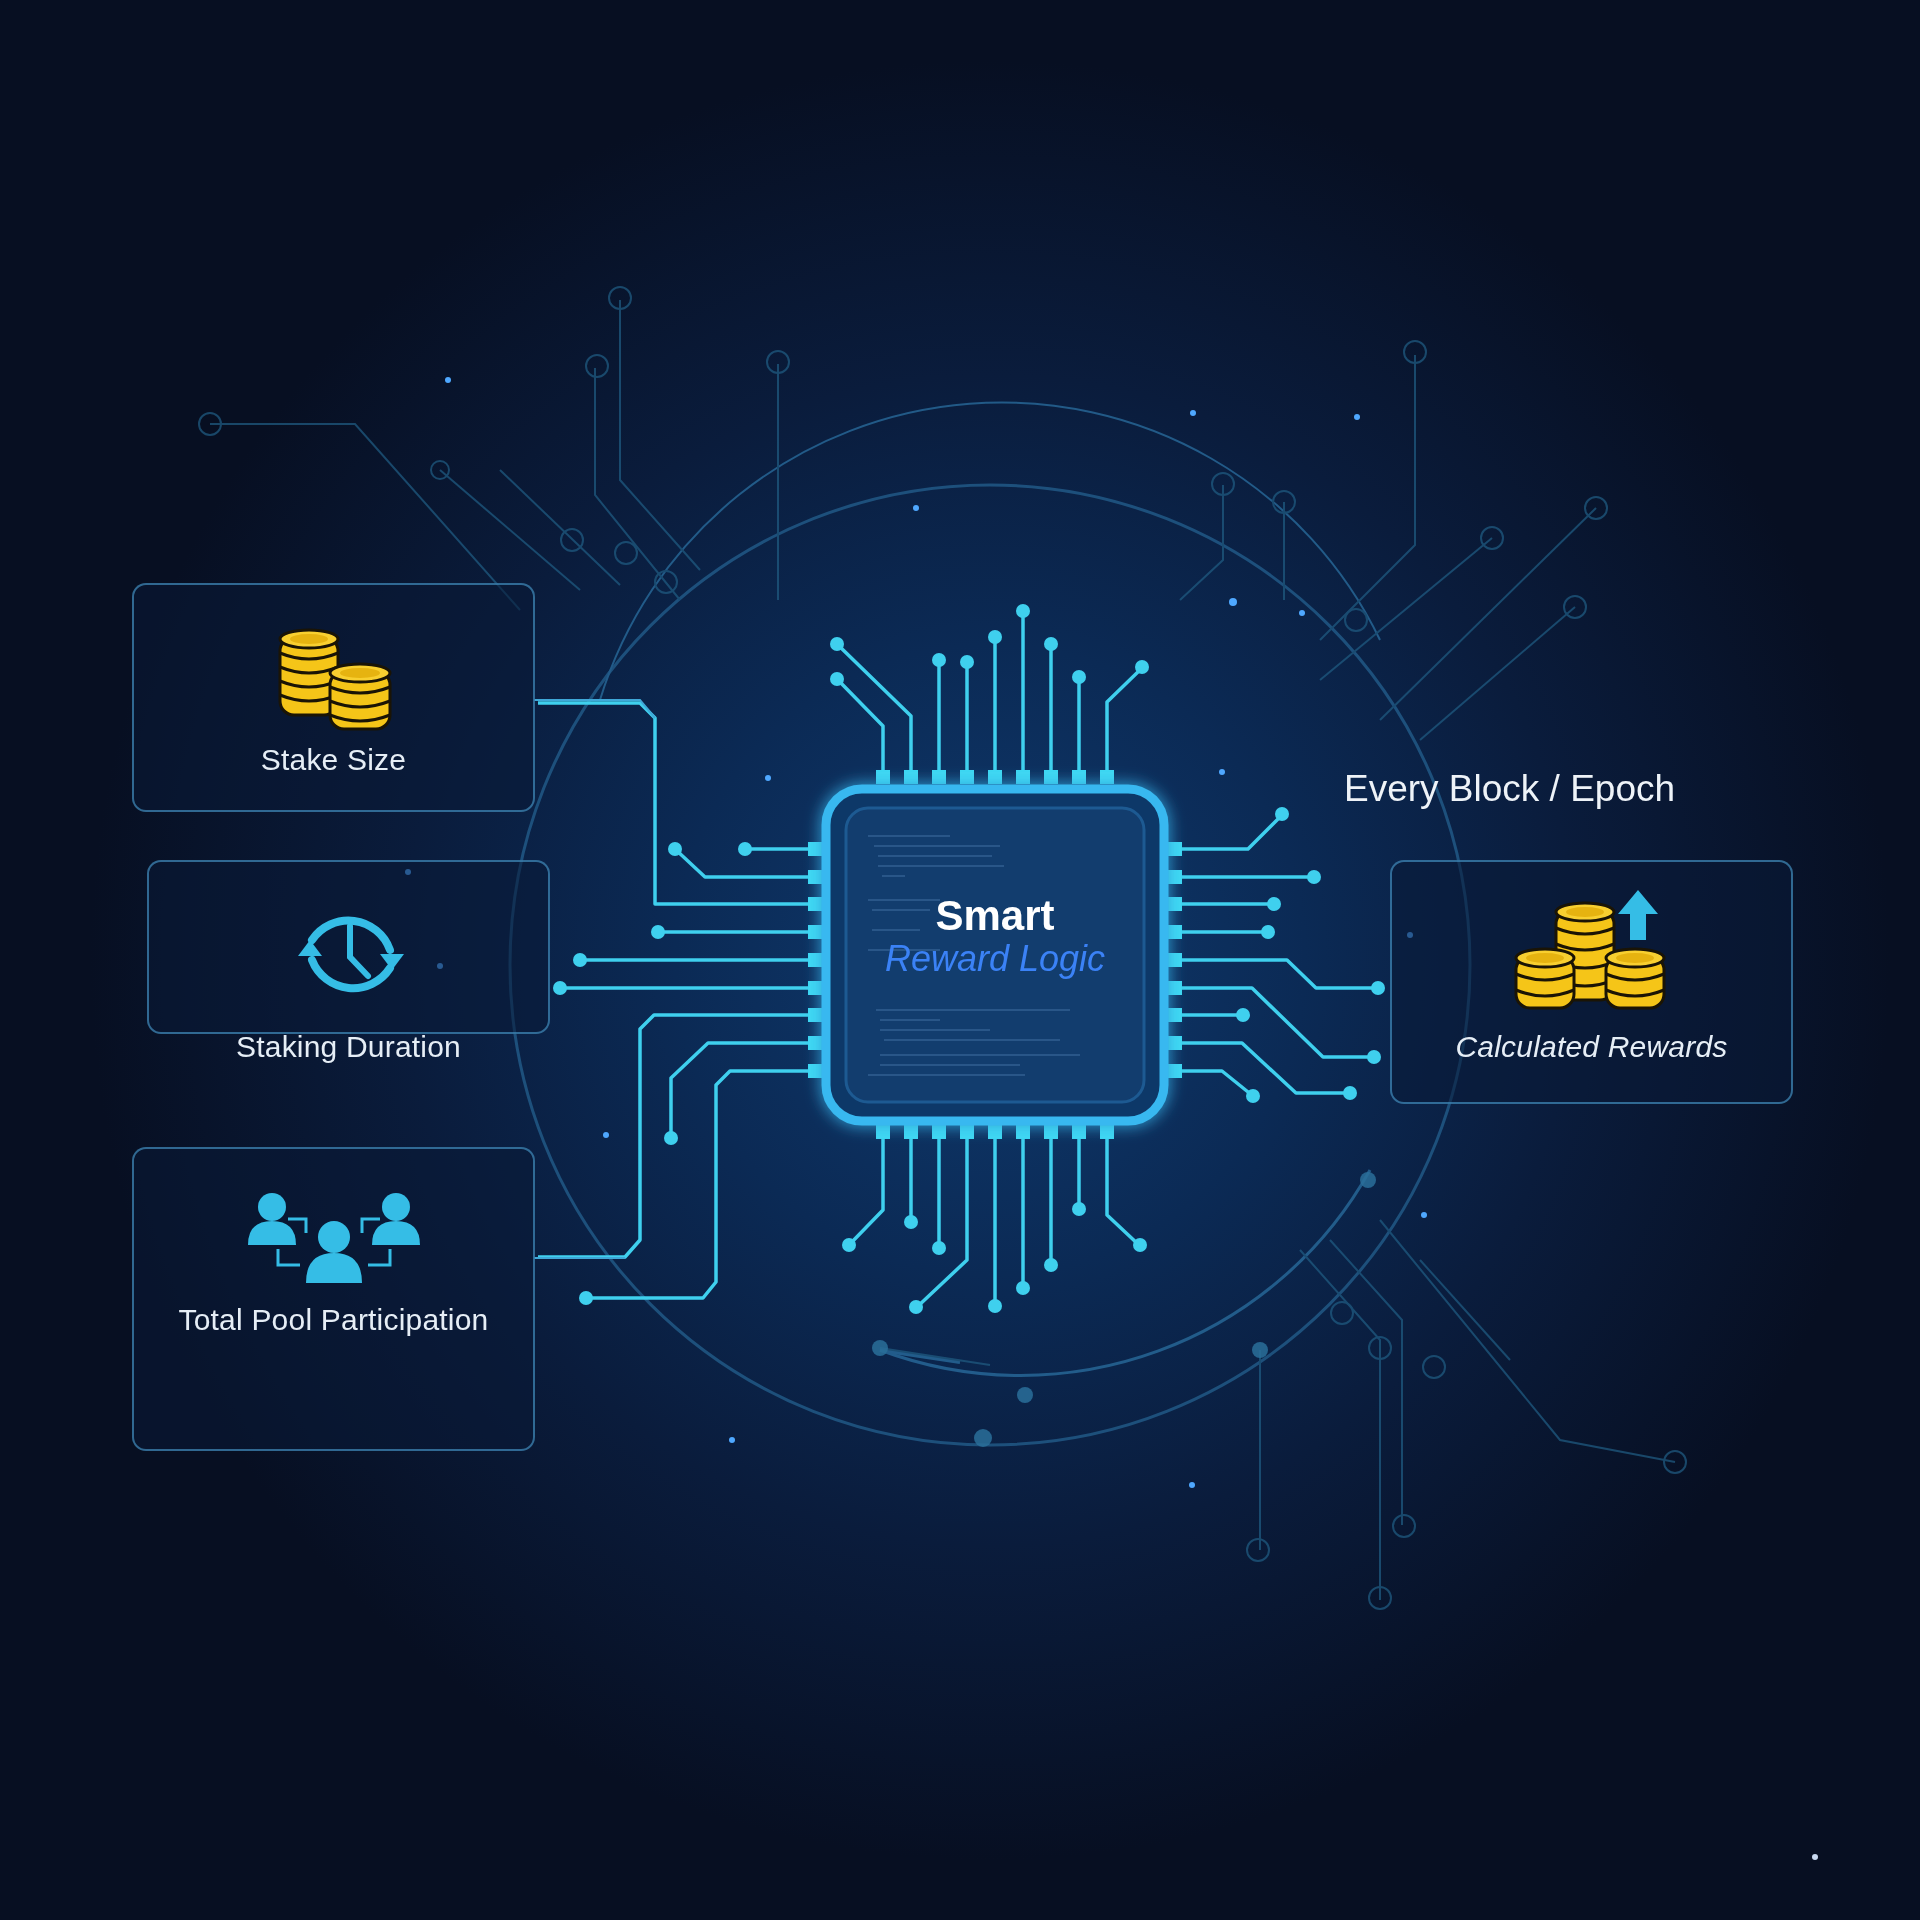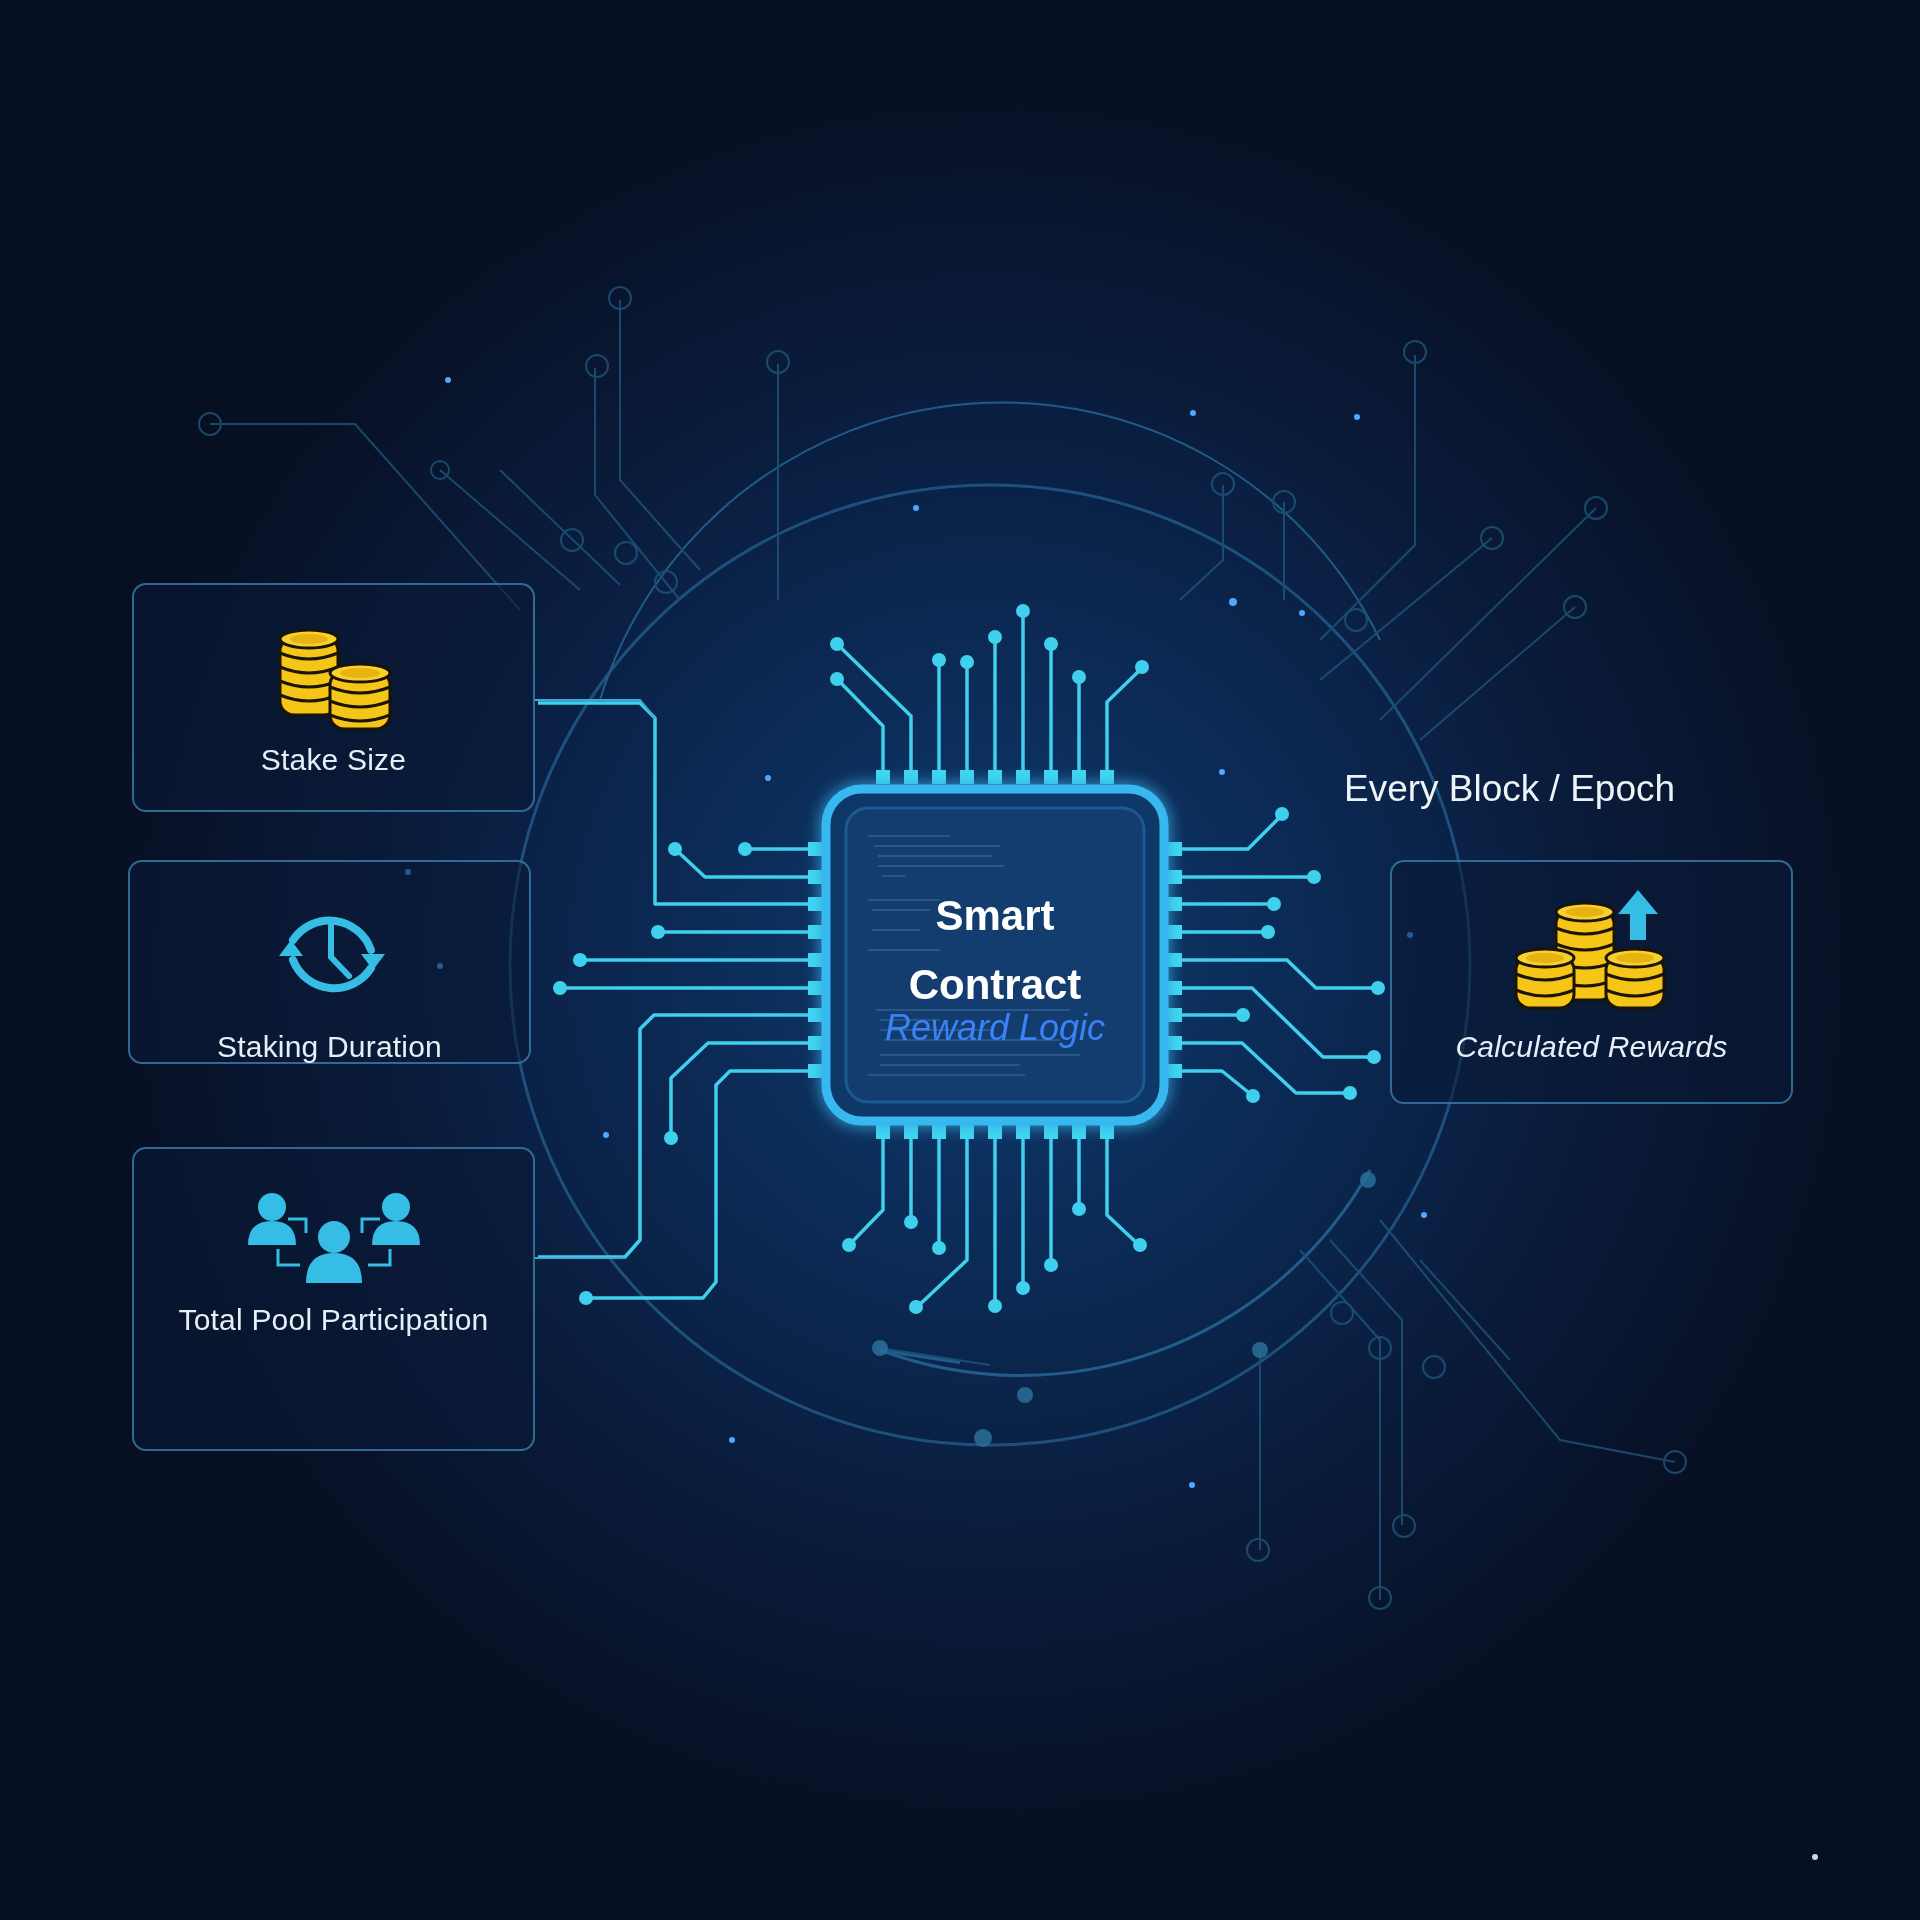--- a/index.html
+++ b/index.html
@@ -258,41 +258,40 @@
     <line x1="880" y1="1030" x2="990" y2="1030"></line>
     <line x1="884" y1="1040" x2="1060" y2="1040"></line>
     <line x1="880" y1="1055" x2="1080" y2="1055"></line>
     <line x1="880" y1="1065" x2="1020" y2="1065"></line>
     <line x1="868" y1="1075" x2="1025" y2="1075"></line>
   </g>
 </svg>
 
 <div class="chip-text" style="top:870px;">
   <div class="chip-title">Smart</div>
-  <div class="chip-title">Contract</div>
   <div class="chip-sub">Reward Logic</div>
 </div>
 
 <div class="card" style="left:132px; top:583px; width:403px; height:229px;">
   <svg class="card-icon" style="left:140px; top:40px;" width="120" height="110" viewBox="0 0 120 110">
     <g stroke="#1a1405" stroke-width="3" fill="#f5c518">
       <rect x="6" y="12" width="58" height="78" rx="14"></rect>
       <ellipse cx="35" cy="14" rx="29" ry="9" fill="#f8cf30"></ellipse>
       <ellipse cx="35" cy="14" rx="19" ry="5" fill="#e6b310" stroke="none"></ellipse>
       <path d="M6 28 Q35 40 64 28 M6 42 Q35 54 64 42 M6 56 Q35 68 64 56 M6 70 Q35 82 64 70" fill="none"></path>
       <rect x="56" y="46" width="60" height="58" rx="14"></rect>
       <ellipse cx="86" cy="48" rx="30" ry="9" fill="#f8cf30"></ellipse>
       <ellipse cx="86" cy="48" rx="20" ry="5" fill="#e6b310" stroke="none"></ellipse>
       <path d="M56 62 Q86 74 116 62 M56 76 Q86 88 116 76 M56 90 Q86 102 116 90" fill="none"></path>
     </g>
   </svg>
     <div class="card-label" style="top:158px;">Stake Size</div>
 </div>
 
-<div class="card" style="left:128px; top:860px; width:403px; height:204px;">
+<div class="card" style="left:147px; top:860px; width:403px; height:174px;">
   <svg class="card-icon" style="left:143px; top:40px;" width="118" height="106" viewBox="0 0 118 106">
     <g fill="none" stroke="#35bde6" stroke-width="8" stroke-linecap="round">
       <path d="M 20 38 A 44 44 0 0 1 98 48"></path>
       <path d="M 98 66 A 44 44 0 0 1 20 58"></path>
       <path d="M 58 24 L 58 55 L 76 74" stroke-width="6"></path>
     </g>
     <polygon points="88,52 112,52 100,68" fill="#35bde6"></polygon>
     <polygon points="6,54 30,54 18,38" fill="#35bde6"></polygon>
   </svg>
   <div class="card-label" style="top:168px;">Staking Duration</div>

